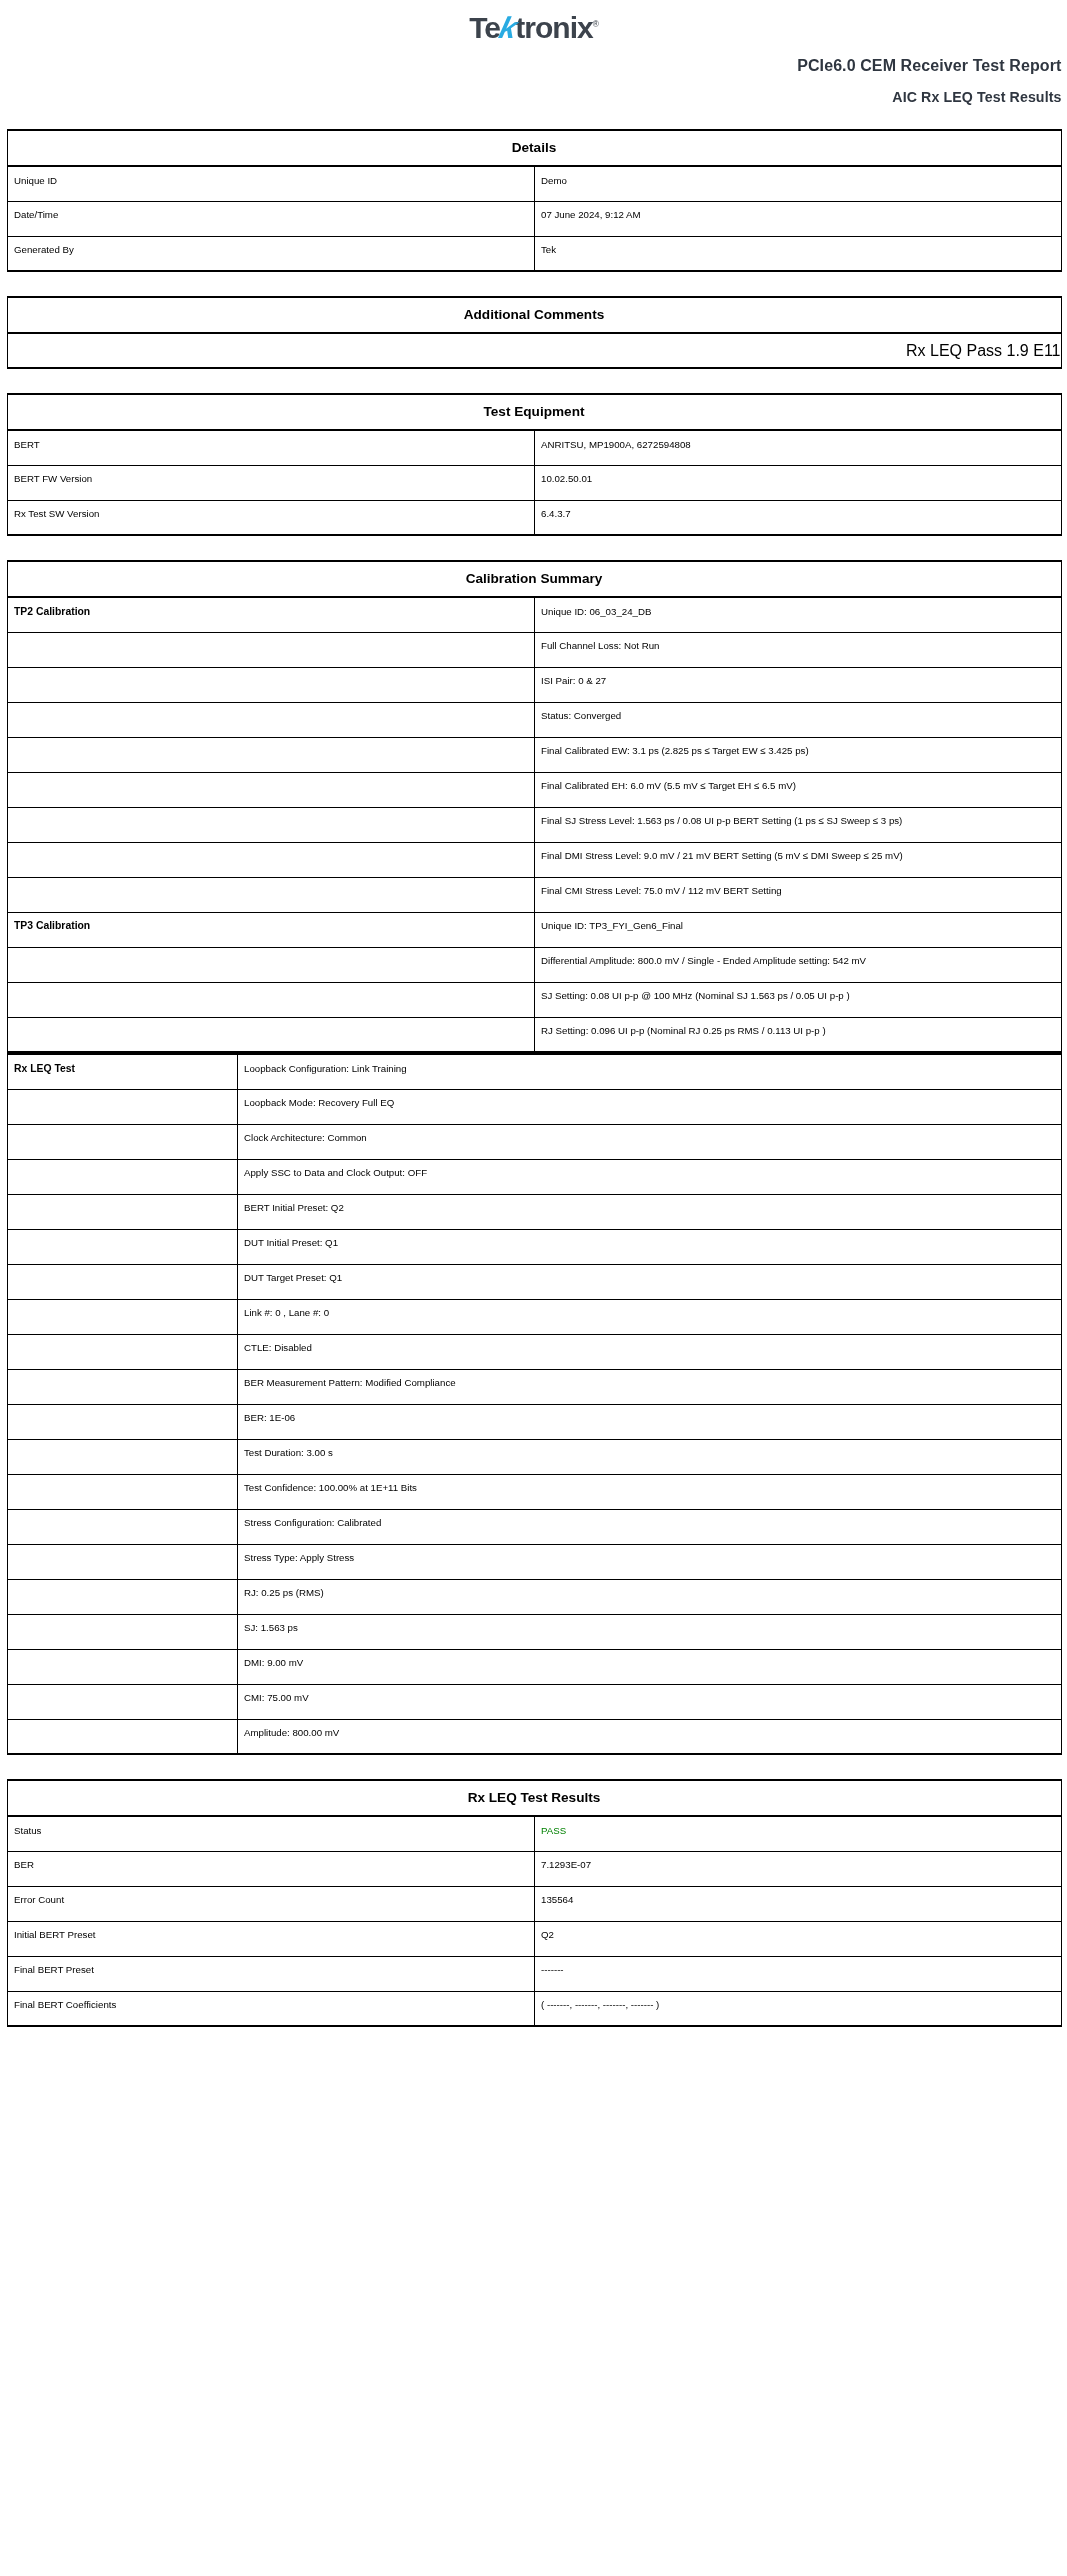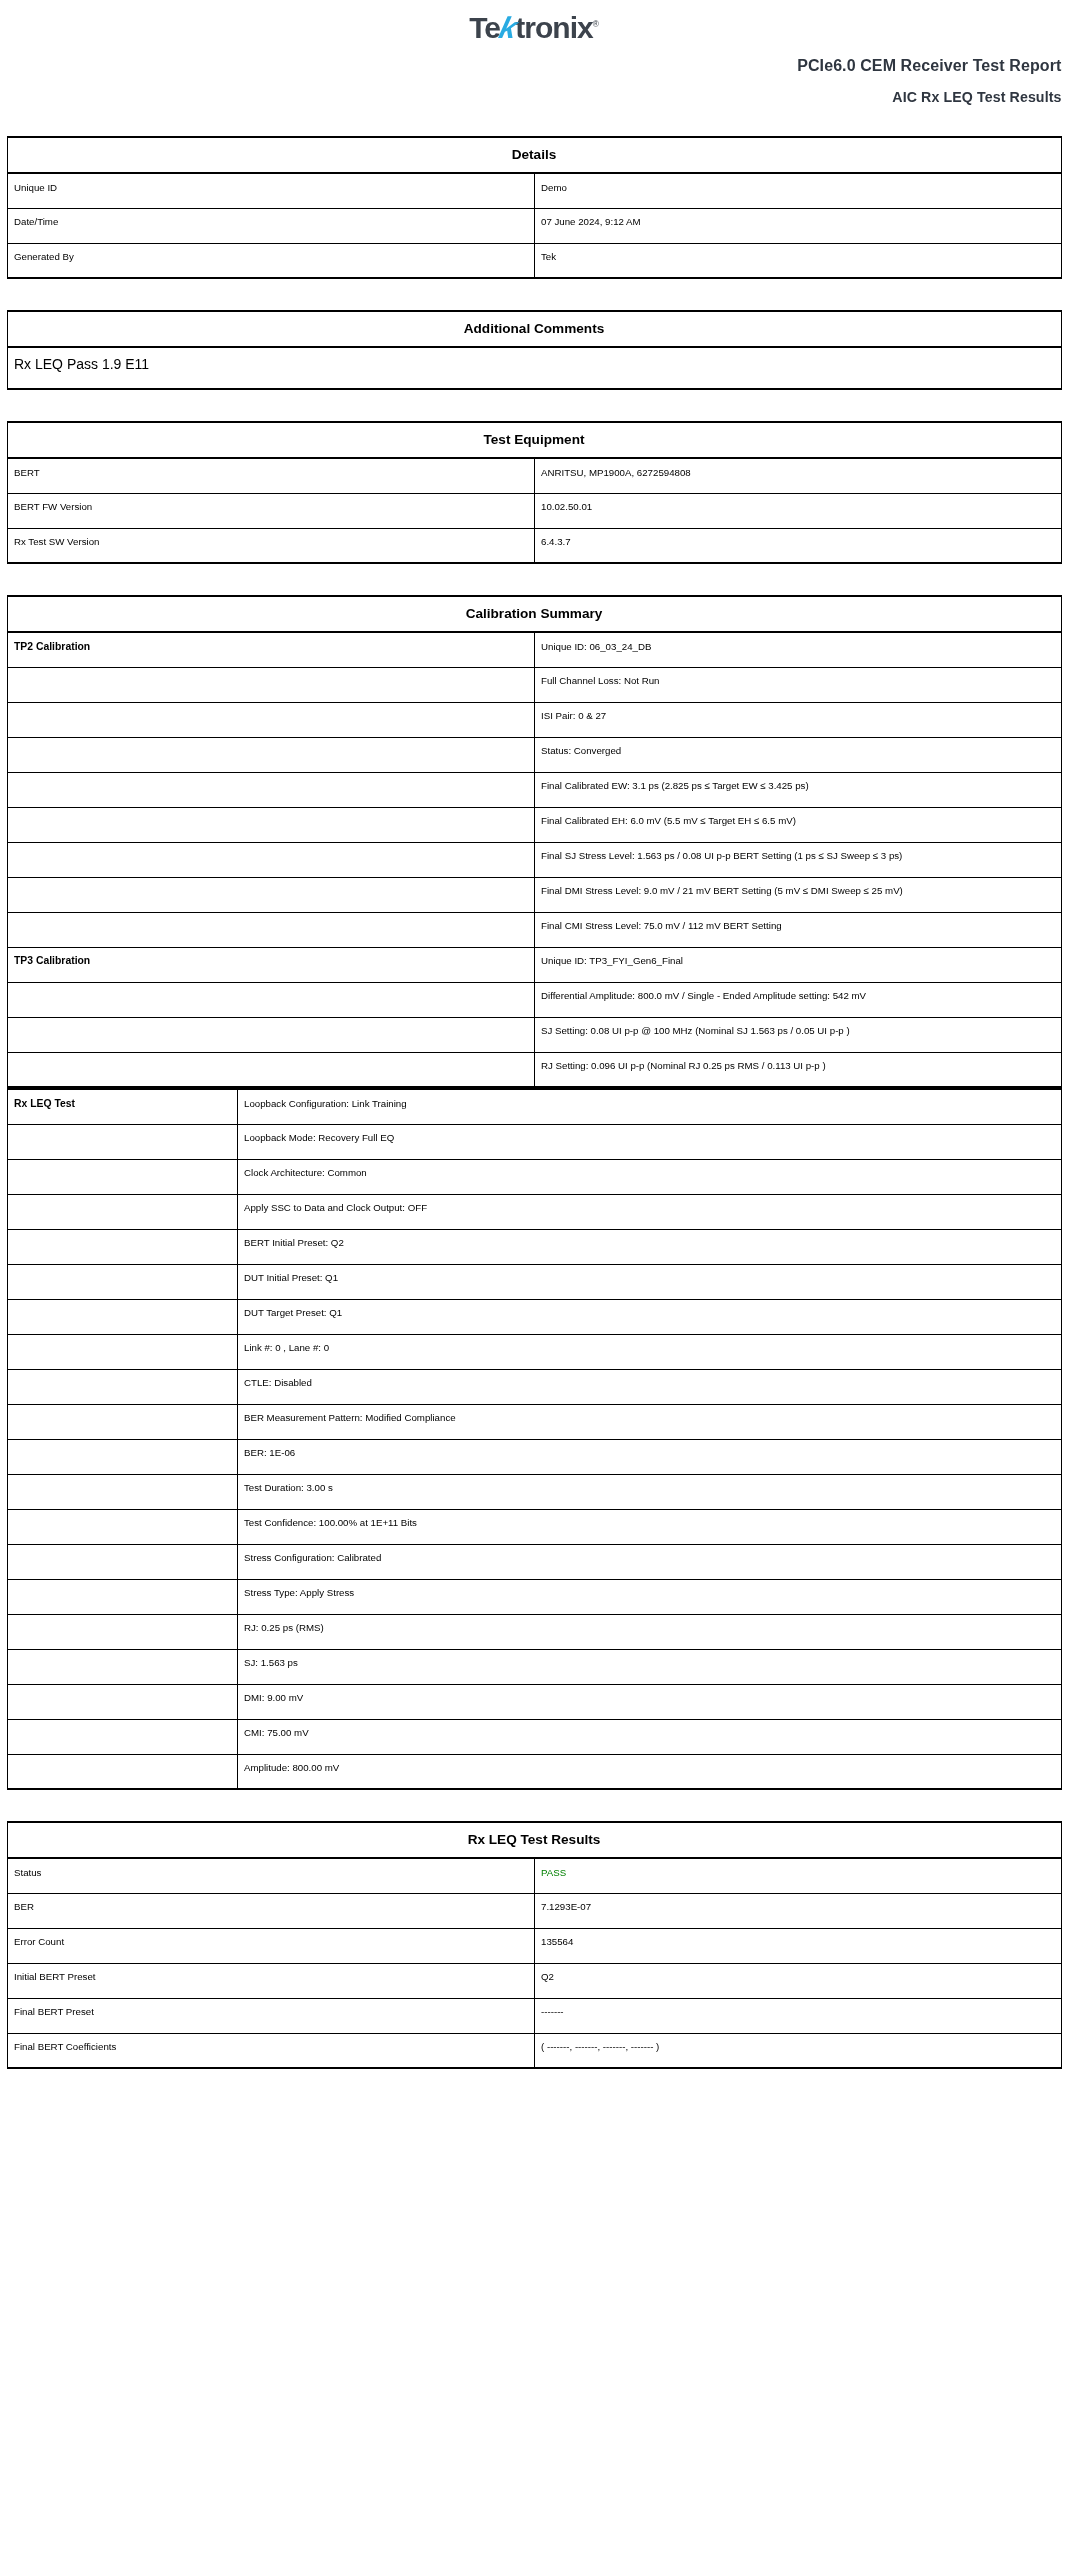--- a/index.html
+++ b/index.html
@@ -73,21 +73,21 @@
   
   .tbl {
     width: 1055px;
     border-collapse: collapse;
     table-layout: fixed;
     border-top: 2.6px solid #000;
     border-bottom: 2.6px solid #000;
     border-left: 1.9px solid #000;
     border-right: 1.9px solid #000;
   }
-  .tbl-gap-lg { margin-top: 31px; }
+  .tbl-gap-lg { margin-top: 24px; }
   .tbl-gap-sm { }
 
   .tbl td, .tbl th {
     border: 0.6px solid #000;
     padding: 0;
     vertical-align: top;
   }
   .section-head {
     text-align: center;
     font-size: 13.6px;
@@ -108,26 +108,27 @@
     box-sizing: border-box;
   }
   .col-label.bold { font-weight: bold; font-size: 10.4px; }
   .col-value {
     font-size: 9.7px;
     padding: 7.8px 0 0 6.5px !important;
     height: 35px;
     box-sizing: border-box;
   }
   .comment-cell {
-    font-size: 14px;
+    font-size: 16px;
     padding: 7.8px 0 0 6.5px !important;
-    height: 42px;
+    height: 35px;
     box-sizing: border-box;
     border-left: none !important;
     border-right: none !important;
+    text-align: right;
   }
   .heavy-top { border-top: 1.9px solid #000 !important; }
   .pass { color: #008000; }
 </style>
 </head>
 <body>
 
 <div class="page">
 
   <div class="logo-wrap">

